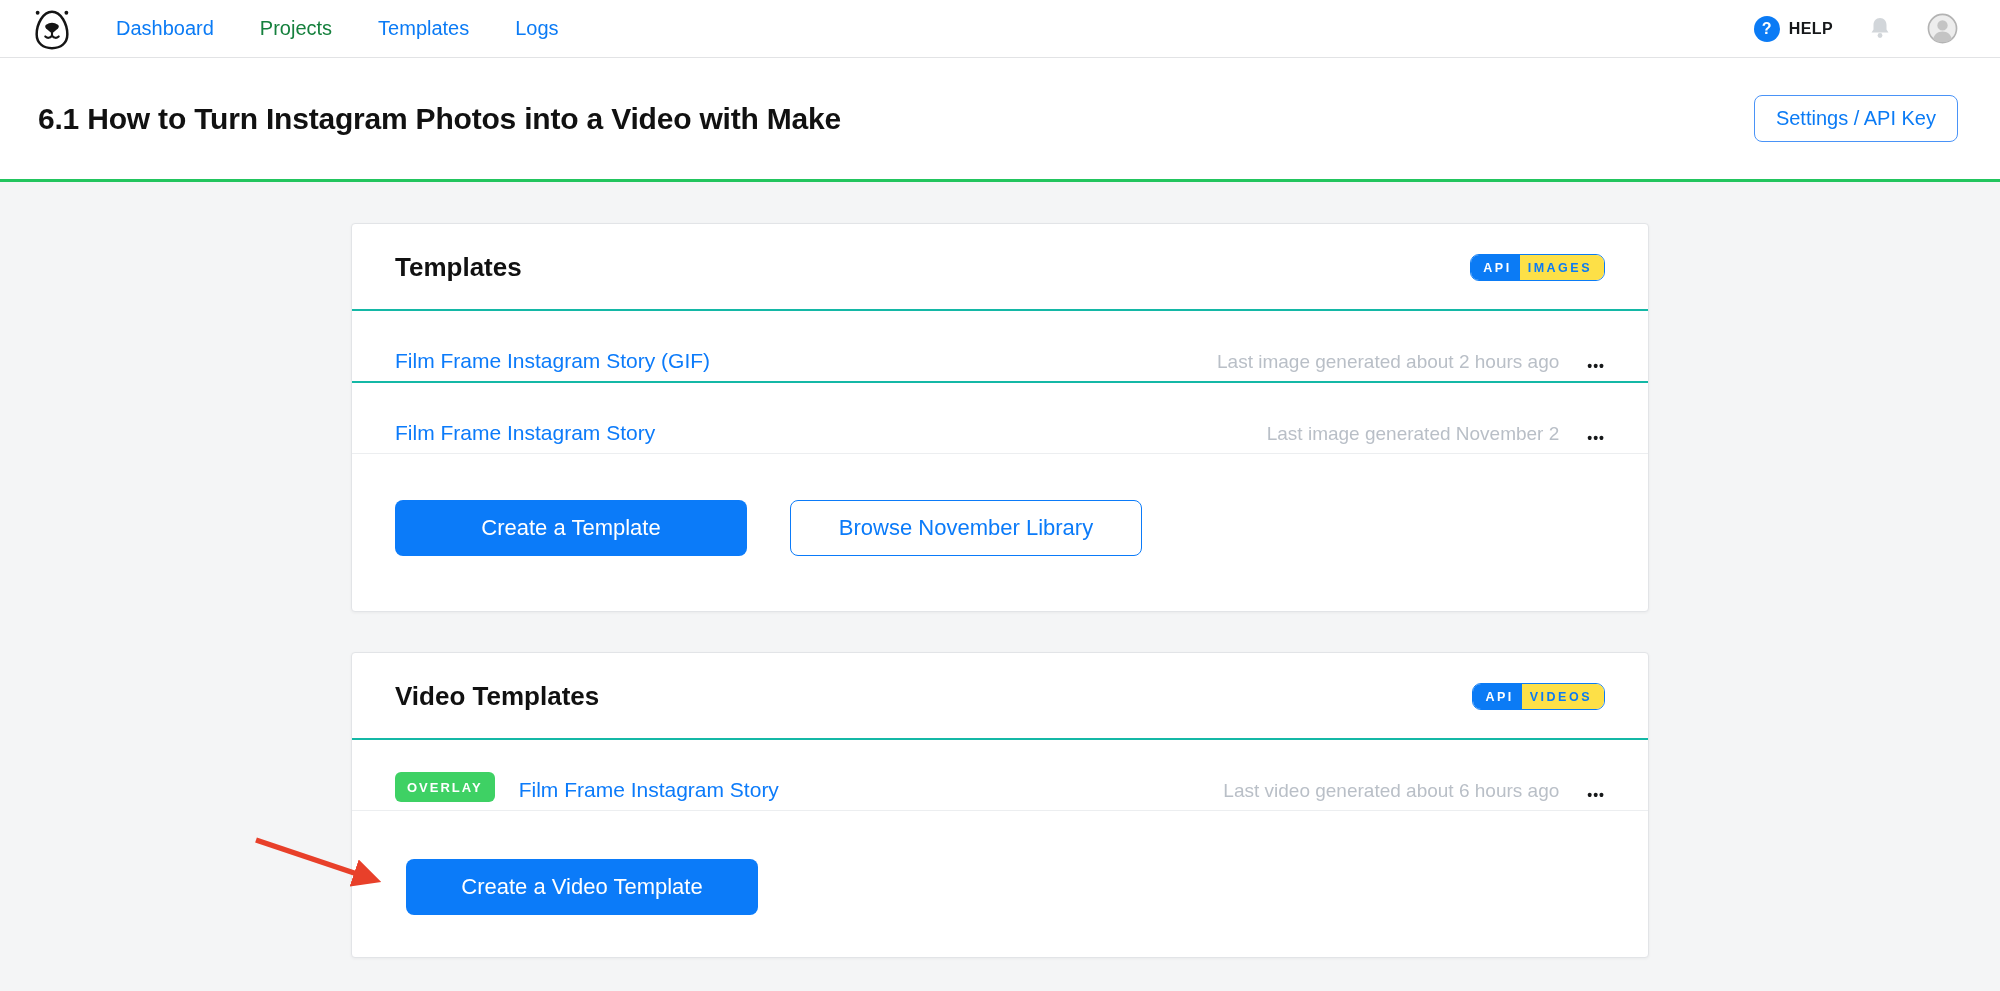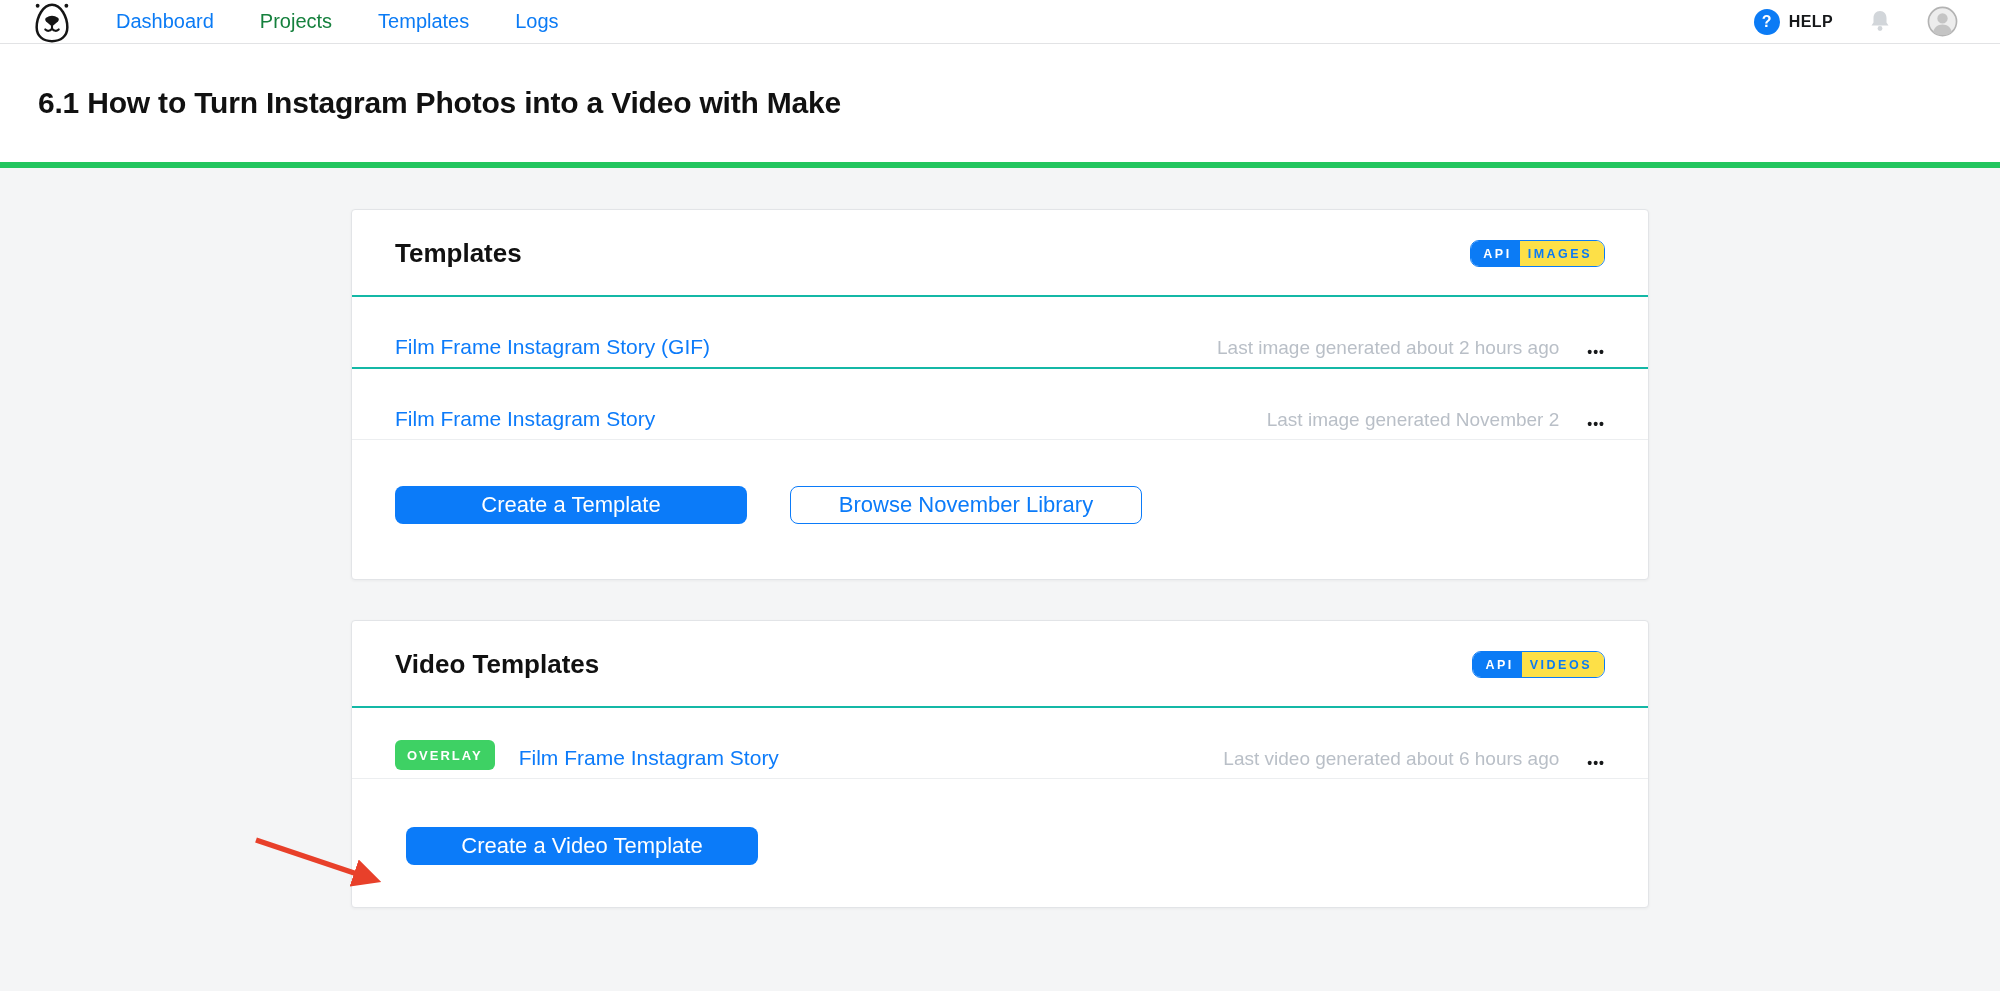--- a/index.html
+++ b/index.html
@@ -8,39 +8,39 @@
     width:2000px; height:991px;
     font-family:"Liberation Sans", sans-serif;
     background:#f4f5f6;
     position:relative;
     overflow:hidden;
     color:#16181a;
   }
 
   
   .topnav {
-    height:44px; background:#fff; border-bottom:1px solid #e2e3e5;
+    height:58px; background:#fff; border-bottom:1px solid #e2e3e5;
     display:flex; align-items:center;
     padding:0 42px 0 28px;
   }
   .brand { width:48px; height:48px; margin-right:40px; display:flex; align-items:center; justify-content:center; cursor:pointer; }
   .nav-links { display:flex; gap:46px; font-size:20px; }
   .nav-link { color:#0b7bf5; text-decoration:none; cursor:pointer; }
   .nav-link.active { color:#15803d; }
   .nav-right { margin-left:auto; display:flex; align-items:center; gap:34px; }
   .help { display:flex; align-items:center; gap:9px; font-weight:bold; font-size:16px; letter-spacing:.4px; cursor:pointer; }
   .help-q {
     width:26px; height:26px; border-radius:50%; background:#0b7bf5; color:#fff;
     display:flex; align-items:center; justify-content:center;
     font-size:16px; font-weight:bold;
   }
 
   
   .titlebar {
-    height:124px; background:#fff; border-bottom:6px solid #22c55e;
+    height:124px; background:#fff; border-bottom:3px solid #22c55e;
     display:flex; align-items:center; justify-content:space-between;
     padding:0 42px 0 38px;
   }
   .page-title { font-size:30px; font-weight:bold; color:#111; margin:0; letter-spacing:-.2px; }
   .settings-btn {
     font-family:inherit; font-size:20px; color:#0b7bf5; background:#fff;
     border:1px solid #4a93f7; border-radius:8px; padding:11px 21px; cursor:pointer;
   }
 
   
@@ -66,21 +66,21 @@
   .row-menu { margin-left:28px; font-size:14px; letter-spacing:1px; color:#16181a; font-weight:bold; cursor:pointer; line-height:1; }
 
   .tag-overlay {
     background:#3ed164; color:#fff; font-size:13px; letter-spacing:2px; font-weight:600;
     padding:9px 12px 8px; border-radius:6px; margin-right:24px; line-height:1;
   }
 
   .card-footer { border-top:1px solid #eceef0; padding:46px 43px 55px; display:flex; gap:43px; }
   .card-footer.video { padding:48px 54px 42px; }
   .btn {
-    height:38px; min-width:352px; padding:0 40px; font-size:22px; border-radius:8px;
+    height:56px; min-width:352px; padding:0 40px; font-size:22px; border-radius:8px;
     font-family:inherit; cursor:pointer;
   }
   .btn-primary { background:#0b7bf9; color:#fff; border:none; }
   .btn-outline { background:#fff; color:#0b7bf9; border:1px solid #0b7bf9; }
 
   .arrow-annotation { position:absolute; left:244px; top:829px; z-index:10; pointer-events:none; }
 </style>
 </head>
 <body>
 
@@ -125,20 +125,21 @@
           <circle cx="15" cy="12" r="5" fill="#c4c4c4"></circle>
           <path d="M5.5 28 C6 20.5 10.5 18 15 18 C19.5 18 24 20.5 24.5 28 Z" fill="#c4c4c4"></path>
         </g>
       </svg>
     </span>
   </div>
 </header>
 
 <section class="titlebar">
   <h1 class="page-title">6.1 How to Turn Instagram Photos into a Video with Make</h1>
+  <button class="settings-btn">Settings / API Key</button>
 </section>
 
 <main class="main">
 
   <section class="card">
     <div class="card-header">
       <h2 class="card-title">Templates</h2>
       <div class="api-badge">
         <span class="seg-left">API</span>
         <span class="seg-right">IMAGES</span>

